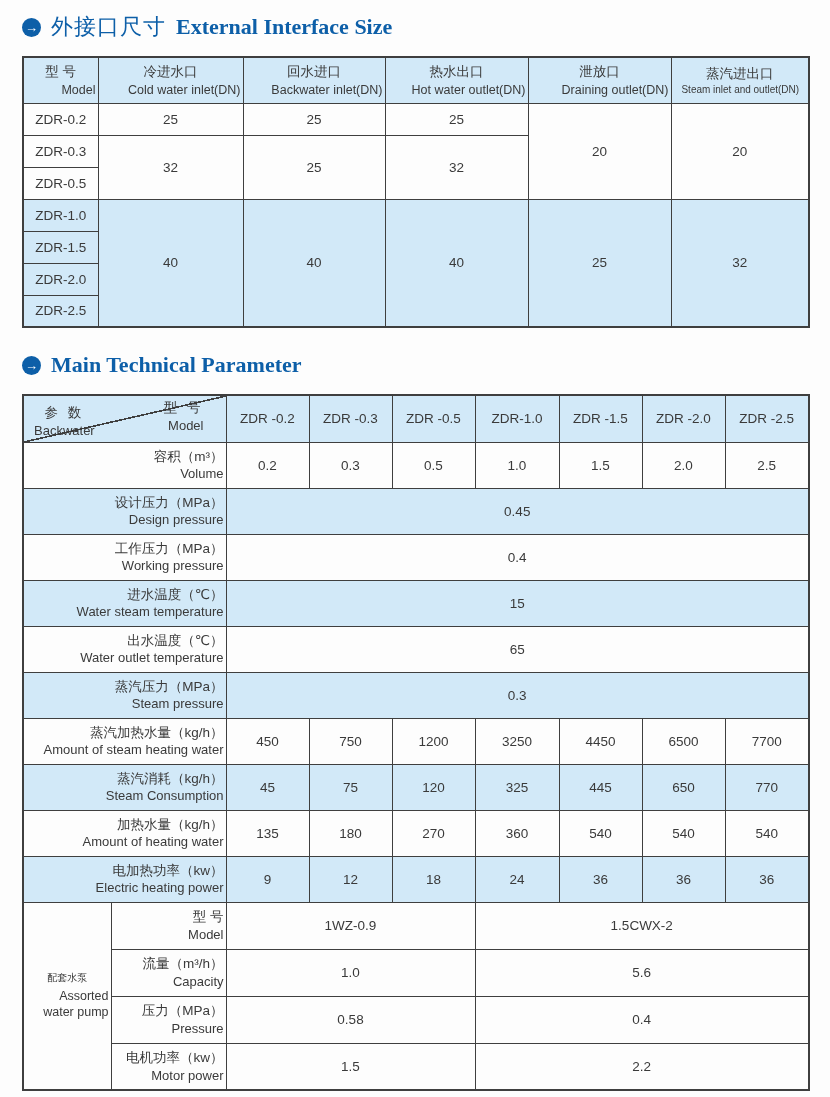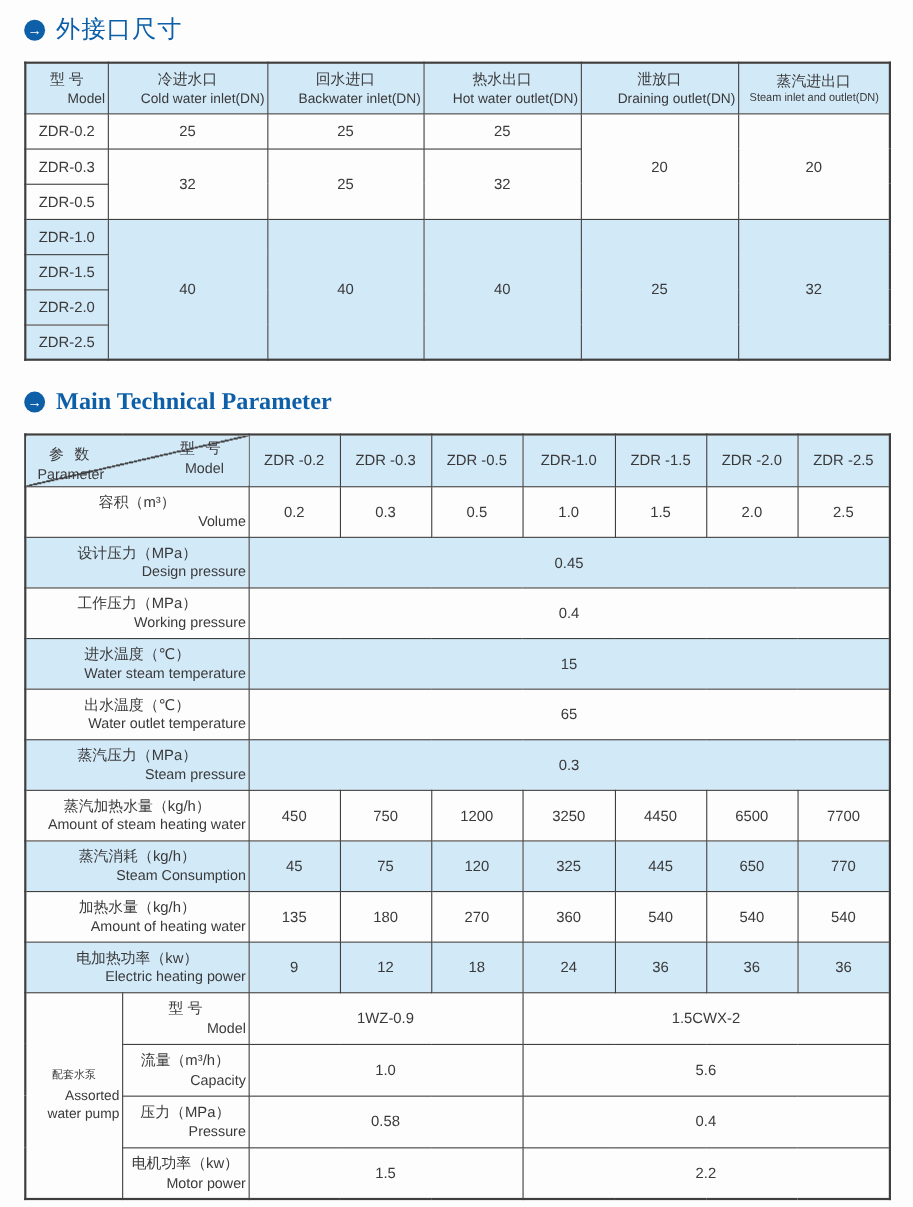--- a/index.html
+++ b/index.html
@@ -55,21 +55,21 @@
   .val { font-size:13.5px; }
 
   
   .t1 .hrow th { height:46px; }
   .t1 .drow td { height:32px; font-size:13.5px; }
 
   
   .t2 .hrow th { height:47px; font-size:13.5px; }
   .t2 .drow td { height:46px; }
   .t2 .prow td { height:47px; }
-  .t2 td.label .zh { font-size:13.5px; }
+  .t2 td.label .zh { font-size:13.5px;text-align:right; }
   .t2 td.label .en { font-size:13px; }
 
   
   .diag {
     position:relative; padding:0;
     background-color:#d2e9f8;
     background-image:linear-gradient(to bottom right,
       transparent calc(50% - 0.8px),
       #3f3f3f calc(50% - 0.8px),
       #3f3f3f calc(50% + 0.8px),
@@ -88,20 +88,21 @@
   .group .en { font-size:12.5px; }
 </style>
 </head>
 <body>
 
 <div class="page">
 
   <div class="section-title">
     <span class="title-icon">→</span>
     <span class="title-zh">外接口尺寸</span>
+    <span class="title-en">External Interface Size</span>
   </div>
 
   <table class="t1">
     <colgroup>
       <col style="width:75px">
         <col style="width:145px">
         <col style="width:142px">
       <col style="width:143px">
         <col style="width:143px">
         <col style="width:138px">
@@ -191,21 +192,21 @@
     </colgroup>
     <tbody>
         <tr class="hrow">
       <th colspan="2" class="diag">
         <span class="corner-model">
           <span class="zh">型 号</span>
           <span class="en">Model</span>
         </span>
         <span class="corner-param">
           <span class="zh">参 数</span>
-          <span class="en">Parameter</span>
+          <span class="en">Backwater</span>
         </span>
       </th>
       <th class="blue">ZDR -0.2</th>
       <th class="blue">ZDR -0.3</th>
       <th class="blue">ZDR -0.5</th>
       <th class="blue">ZDR-1.0</th>
       <th class="blue">ZDR -1.5</th>
       <th class="blue">ZDR -2.0</th>
       <th class="blue">ZDR -2.5</th>
     </tr>

